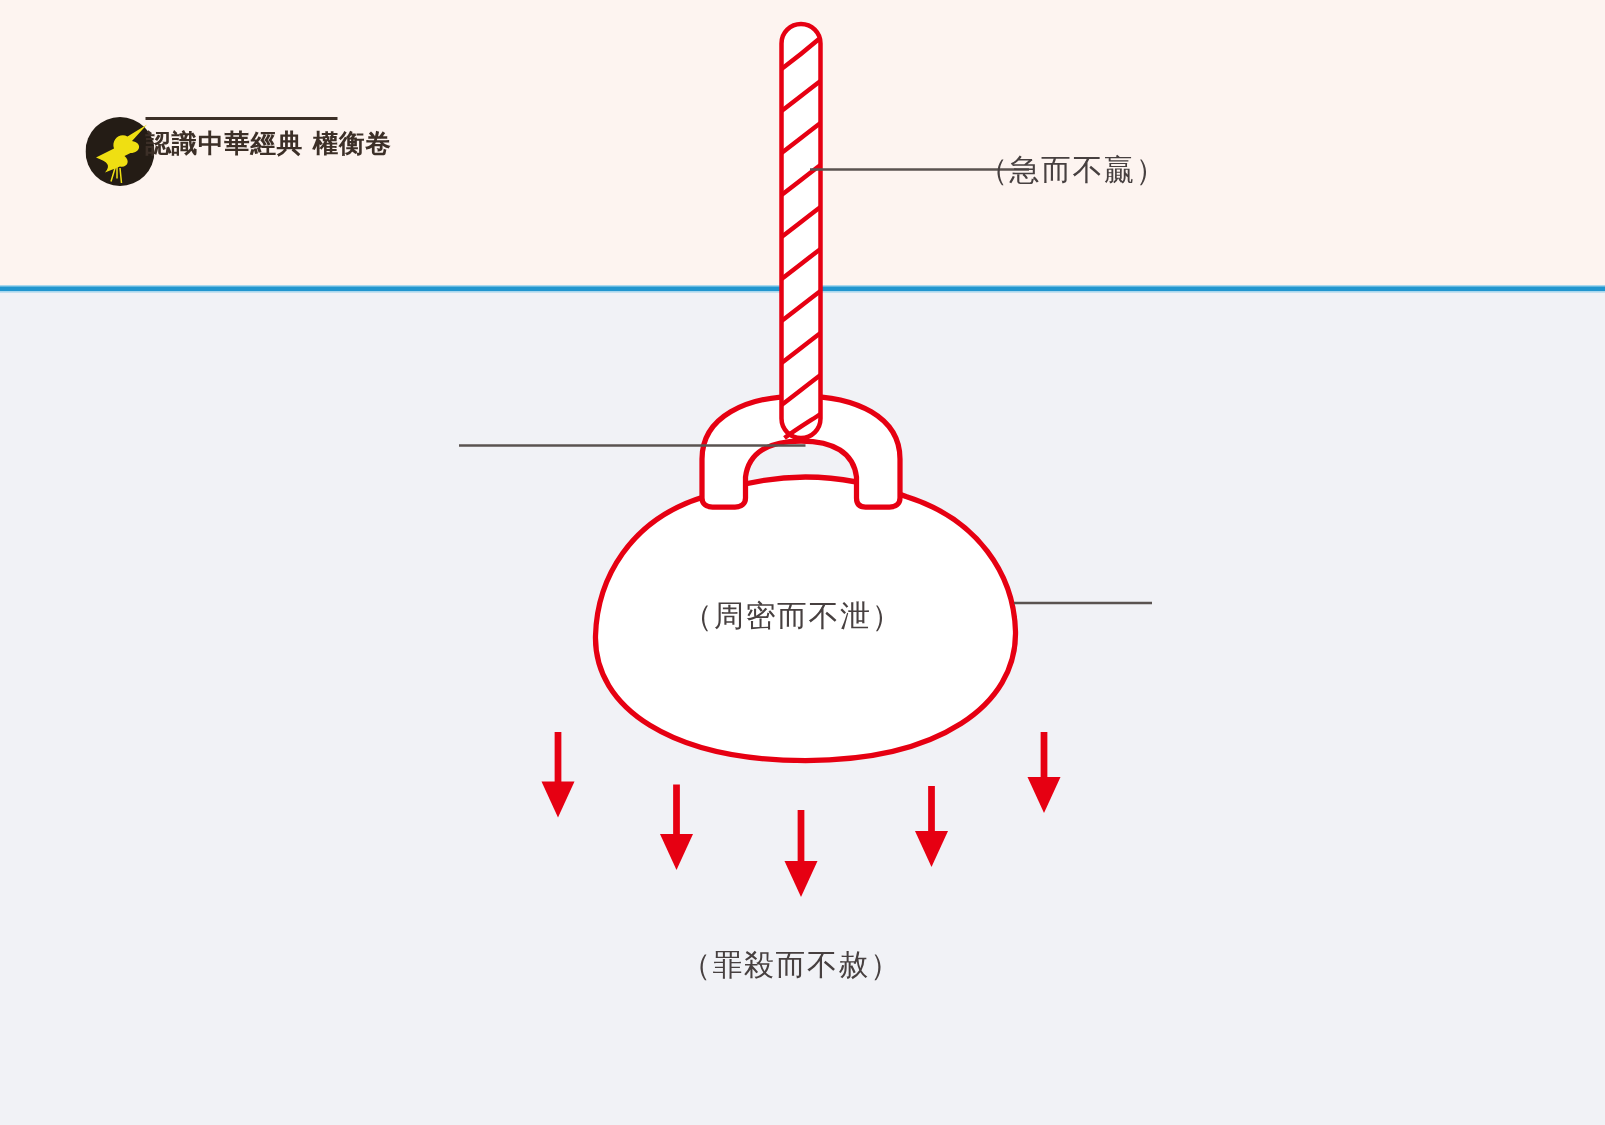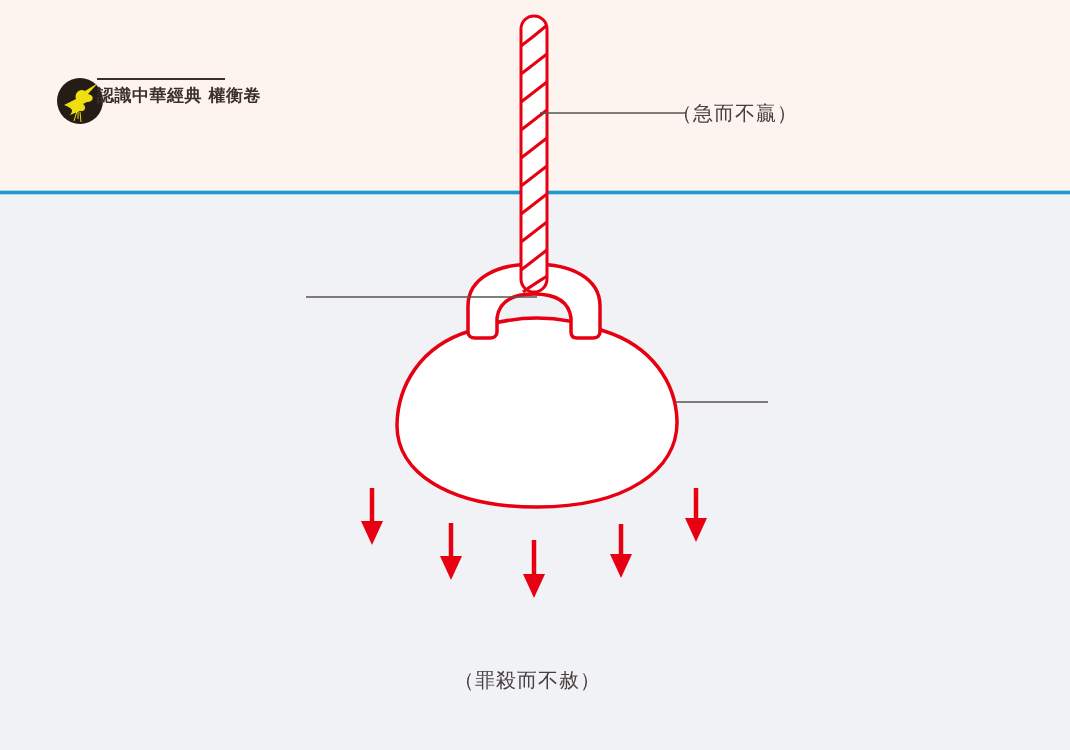--- a/index.html
+++ b/index.html
@@ -38,25 +38,25 @@
     margin-top:4px;font-size:17px;font-weight:bold;color:#3c2f27;
     letter-spacing:0.5px;white-space:nowrap;
   }
   
   .diagram-svg{position:absolute;left:0;top:0;width:1070px;height:750px;}
   
   .anno{
     position:absolute;color:#474040;font-size:20px;line-height:26px;
     letter-spacing:1px;white-space:nowrap;
   }
-  .anno-rope{left:672px;top:100px;}
+  .anno-rope{left:652px;top:100px;}
   .anno-handle{left:163px;top:284px;}
   .anno-body{left:455px;top:397px;}
   .anno-side{left:774px;top:390px;}
-  .anno-bottom{left:454px;top:630px;margin-top:37px;}
+  .anno-bottom{left:454px;top:630px;}
 </style>
 </head>
 <body>
 
 <div class="canvas">
 
   <div class="top-band"></div>
   <div class="divider"></div>
   <div class="bottom-band"></div>
 
@@ -119,15 +119,16 @@
       <line x1="621" y1="524" x2="621" y2="556" stroke="#e60012" stroke-width="4.5"></line>
       <polygon points="610,554 632,554 621,578" fill="#e60012"></polygon>
     </g>
     <g>
       <line x1="696" y1="488" x2="696" y2="520" stroke="#e60012" stroke-width="4.5"></line>
       <polygon points="685,518 707,518 696,542" fill="#e60012"></polygon>
     </g>
   </svg>
 
   <div class="anno anno-rope">（急而不贏）</div>
+  <div class="anno anno-body">（周密而不泄）</div>
   <div class="anno anno-bottom">（罪殺而不赦）</div>
 
 </div>
 
 </body></html>

